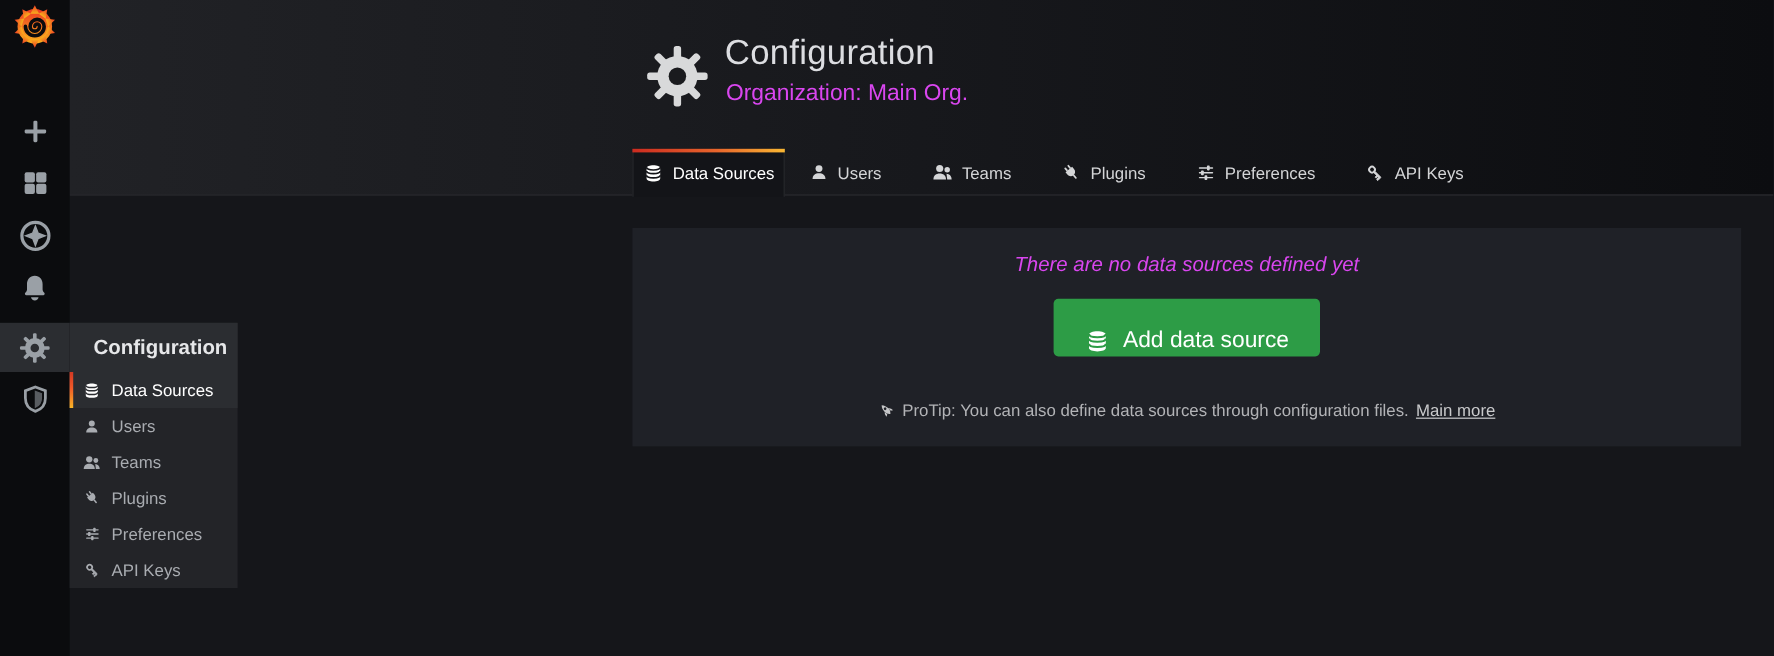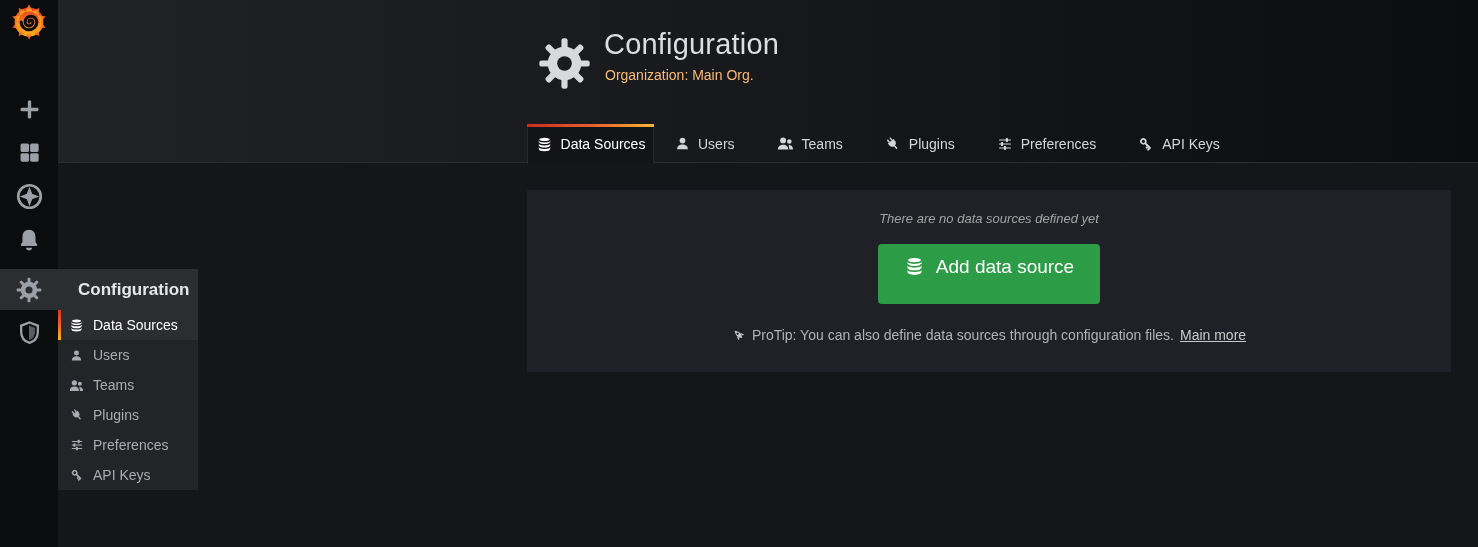--- a/index.html
+++ b/index.html
@@ -54,21 +54,21 @@
     position:absolute; left:58px; top:162px; width:1420px; height:1px;
     background:#2b2c30; z-index:1;
   }
   .header-gear { position:absolute; left:538px; top:37px; }
   .page-title {
     position:absolute; left:604px; top:28px;
     font-size:29px; font-weight:400; color:#dcdde1; letter-spacing:.2px;
   }
   .page-subtitle {
     position:absolute; left:605px; top:67px;
-    font-size:14px; color:#fdba74;
+    font-size:19px; color:#d946ef;
   }
 
   
   .tabs {
     position:absolute; left:527px; top:124px; height:39px;
     display:flex; align-items:stretch; z-index:2;
   }
   .tab {
     display:flex; align-items:center; gap:8px;
     padding:0 21px; font-size:14px; color:#d4d5d7; cursor:pointer;
@@ -90,31 +90,31 @@
   .content-bg {
     position:absolute; left:58px; top:163px; width:1420px; height:384px;
     background:#15161a;
   }
   .panel {
     position:absolute; left:527px; top:190px; width:924px; height:182px;
     background:#1f2127;
     display:flex; flex-direction:column; align-items:center;
   }
   .empty-msg {
-    margin-top:21px; font-size:13px; font-style:italic; color:#a3a3a3;
+    margin-top:21px; font-size:17px; font-style:italic; color:#d946ef;
   }
   .add-btn {
-    margin-top:18px; height:60px; padding:12px 26px;
+    margin-top:18px; height:48px; padding:2px 26px;
     background:#2d9c46; border:none; border-radius:4px;
-    display:flex; align-items:flex-start; gap:11px;
+    display:flex; align-items:flex-end; gap:11px;
     font-family:"Liberation Sans",sans-serif;
     font-size:19px; font-weight:500; color:#ffffff; cursor:pointer;
   }
   .protip {
-    margin-top:23px; font-size:14px; color:#b2b3b6;
+    margin-top:37px; font-size:14px; color:#b2b3b6;
     display:flex; align-items:center; gap:6px;
   }
   .protip a { color:#c9cacc; text-decoration:underline; cursor:pointer; }
 </style>
 </head>
 <body>
 
 <svg width="0" height="0" style="position:absolute">
   <defs>
     <linearGradient id="logoGrad" x1="0" y1="0" x2="0" y2="1">

